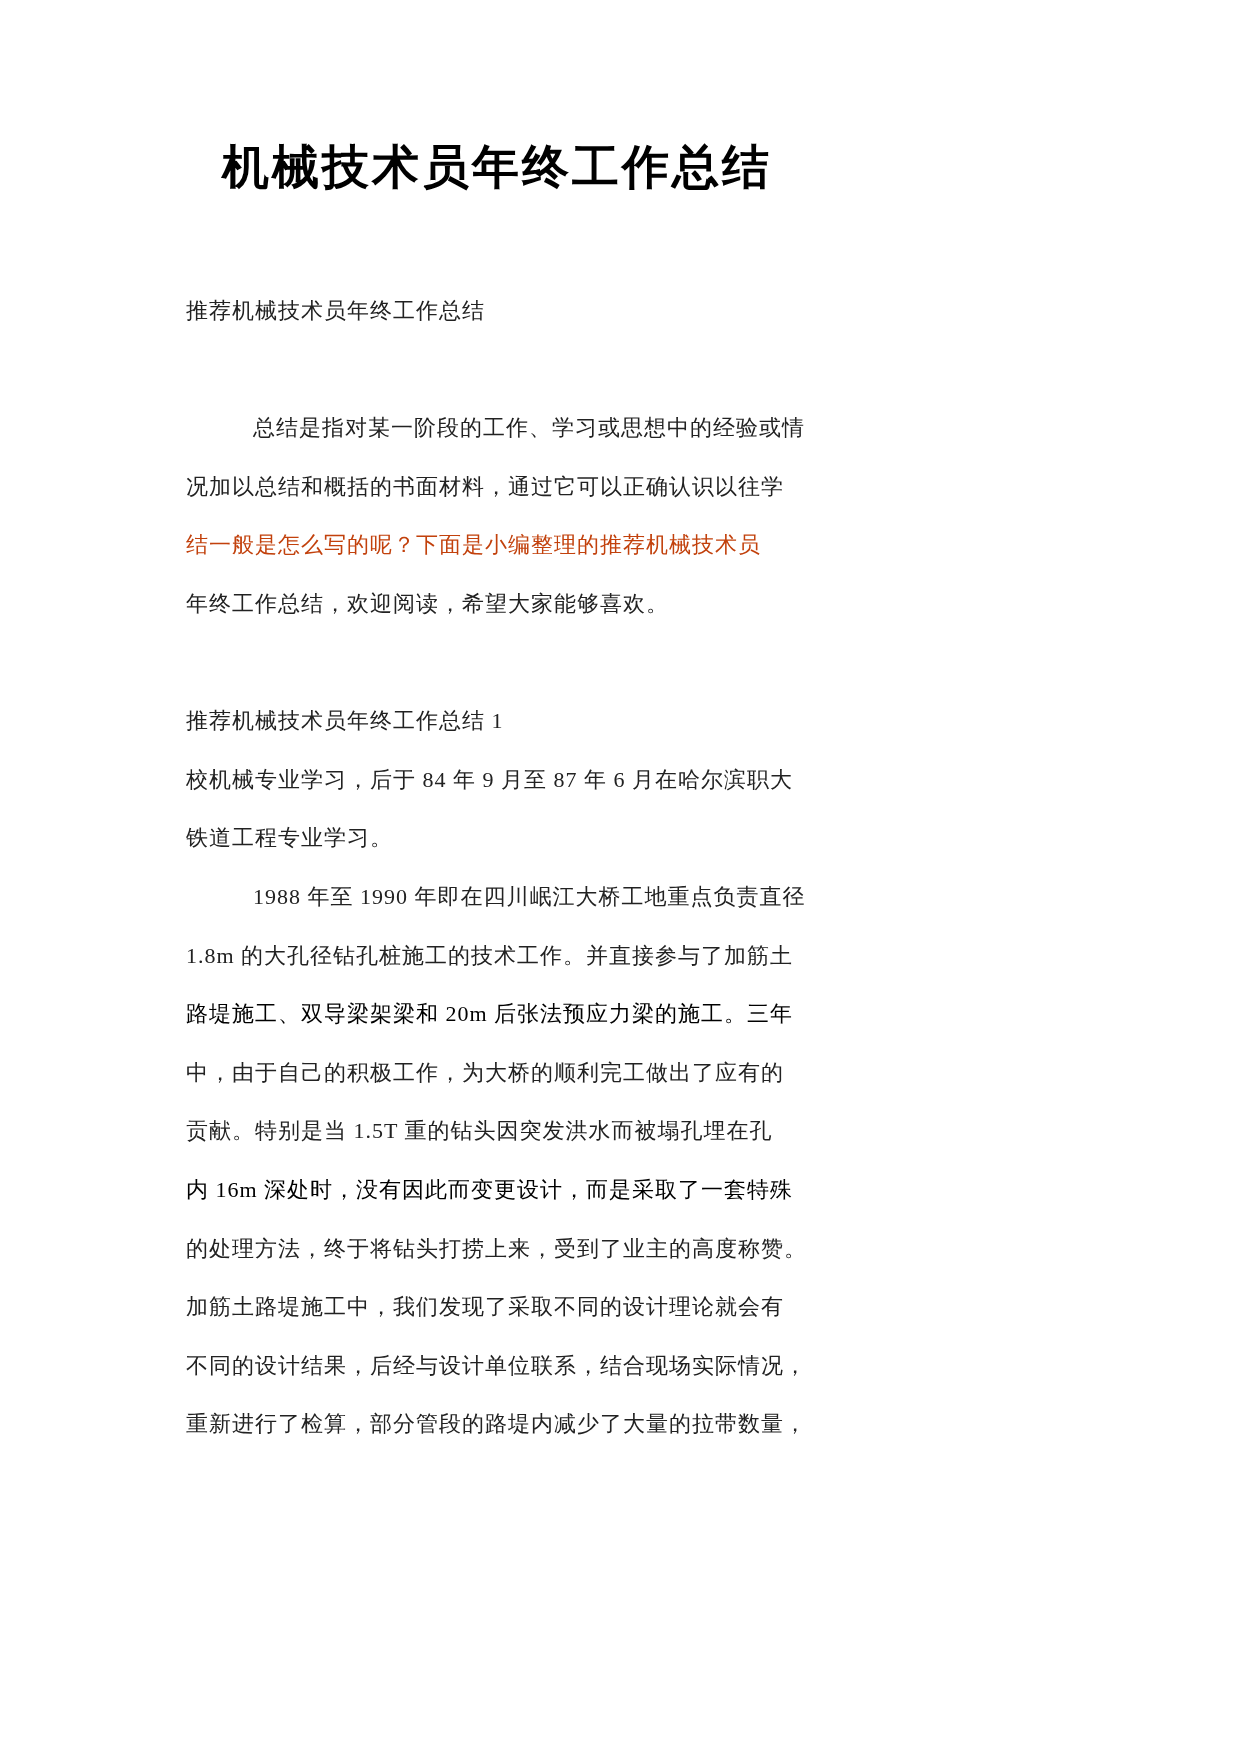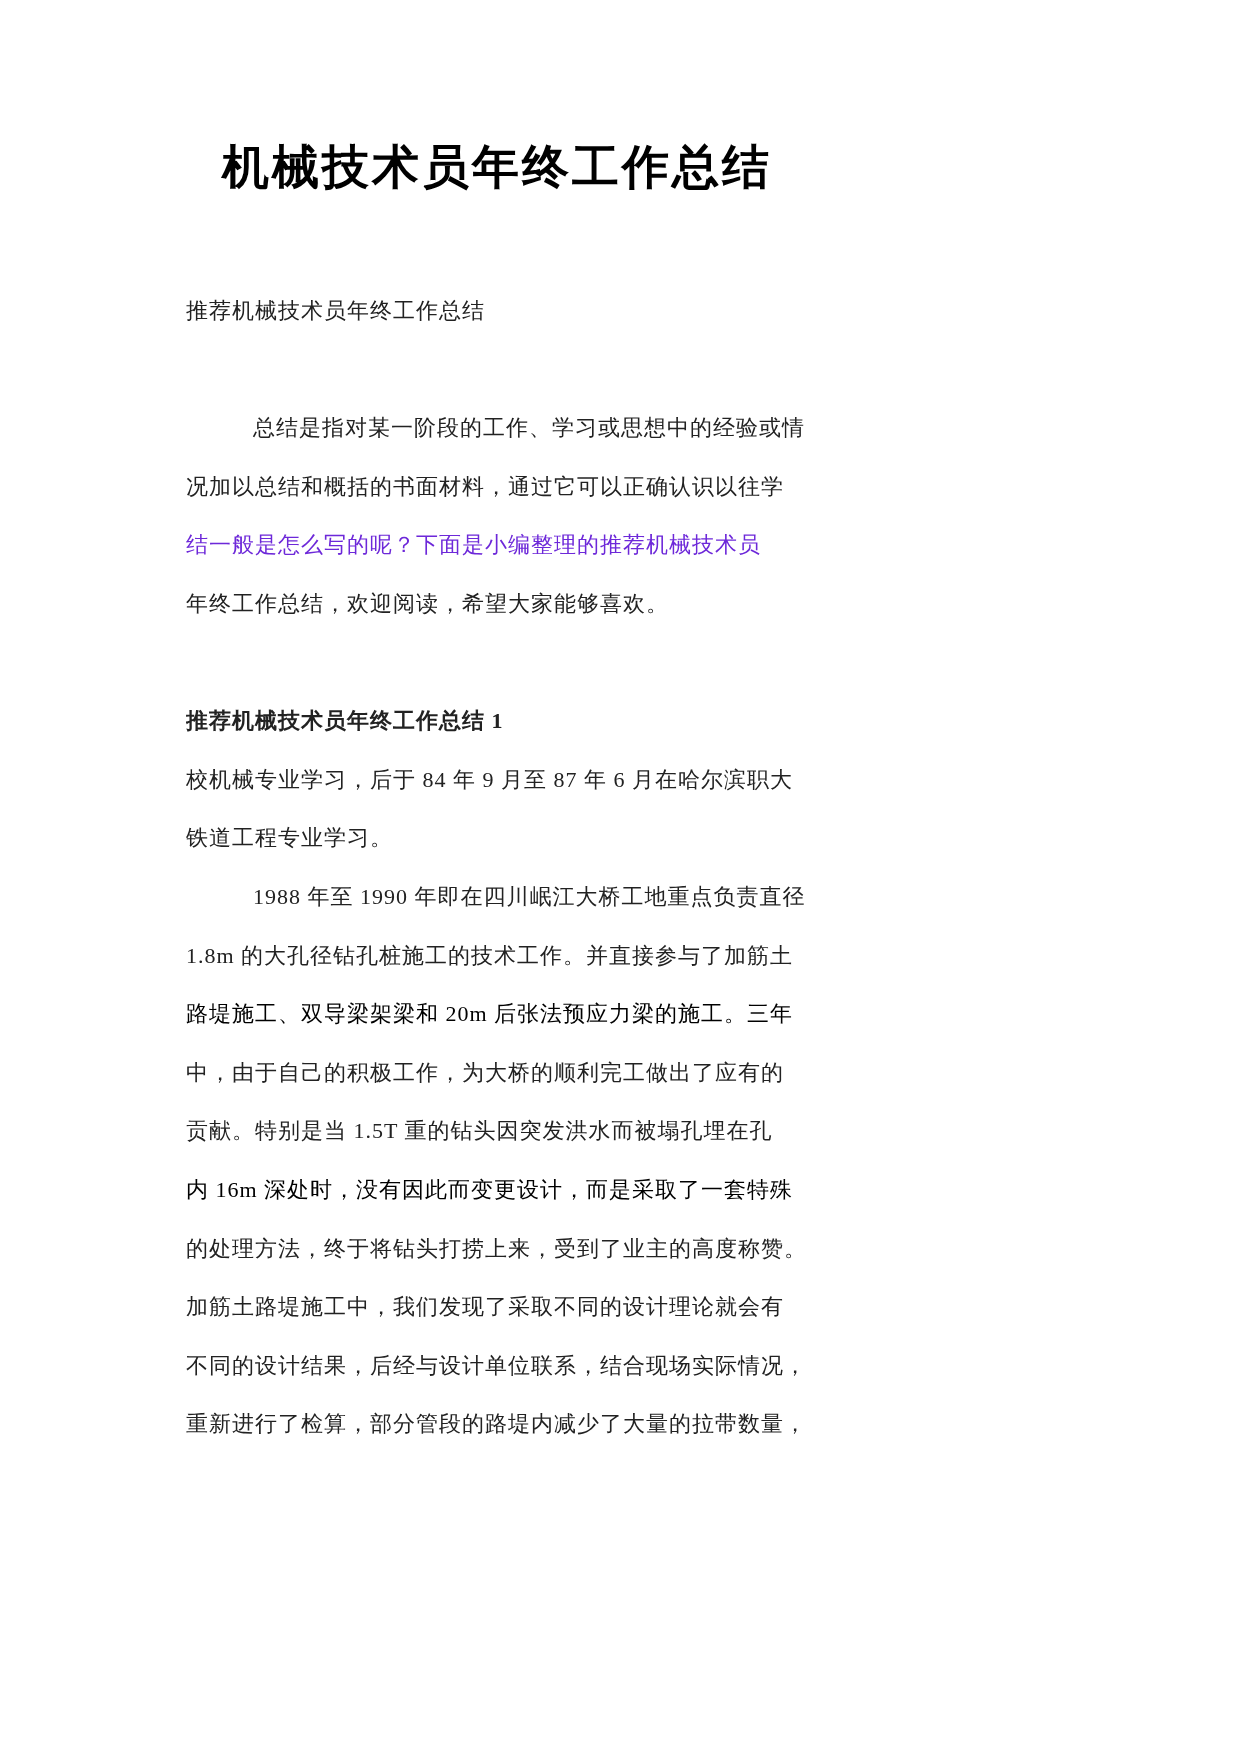--- a/index.html
+++ b/index.html
@@ -52,26 +52,26 @@
 <div class="page" style="background: rgb(255, 255, 255);">
   <h1 class="doc-title" style="color: rgb(0, 0, 0);">机械技术员年终工作总结</h1>
   <div class="content" id="content">
       <div class="block subtitle">
         <div class="line" style="color: rgb(34, 34, 34);">推荐机械技术员年终工作总结</div>
       </div>
       <div class="spacer"></div>
       <div class="block paragraph">
         <div class="line indent" style="color: rgb(34, 34, 34);">总结是指对某一阶段的工作、学习或思想中的经验或情</div>
         <div class="line" style="color: rgb(34, 34, 34);">况加以总结和概括的书面材料，通过它可以正确认识以往学</div>
-        <div class="line" style="color: #6d28d9;">结一般是怎么写的呢？下面是小编整理的推荐机械技术员</div>
+        <div class="line" style="color: #c2410c;">结一般是怎么写的呢？下面是小编整理的推荐机械技术员</div>
         <div class="line" style="color: rgb(34, 34, 34);">年终工作总结，欢迎阅读，希望大家能够喜欢。</div>
       </div>
       <div class="spacer"></div>
       <div class="block heading">
-        <div class="line" style="color: rgb(34, 34, 34); font-weight: bold;">推荐机械技术员年终工作总结 1</div>
+        <div class="line" style="color: rgb(34, 34, 34);">推荐机械技术员年终工作总结 1</div>
       </div>
       <div class="block paragraph">
         <div class="line" style="color: rgb(34, 34, 34);">校机械专业学习，后于 84 年 9 月至 87 年 6 月在哈尔滨职大</div>
         <div class="line" style="color: rgb(34, 34, 34);">铁道工程专业学习。</div>
       </div>
       <div class="block paragraph">
         <div class="line indent" style="color: rgb(34, 34, 34);">1988 年至 1990 年即在四川岷江大桥工地重点负责直径</div>
         <div class="line" style="color: rgb(34, 34, 34);">1.8m 的大孔径钻孔桩施工的技术工作。并直接参与了加筋土</div>
         <div class="line" style="color: #000000;">路堤施工、双导梁架梁和 20m 后张法预应力梁的施工。三年</div>
         <div class="line" style="color: rgb(34, 34, 34);">中，由于自己的积极工作，为大桥的顺利完工做出了应有的</div>

